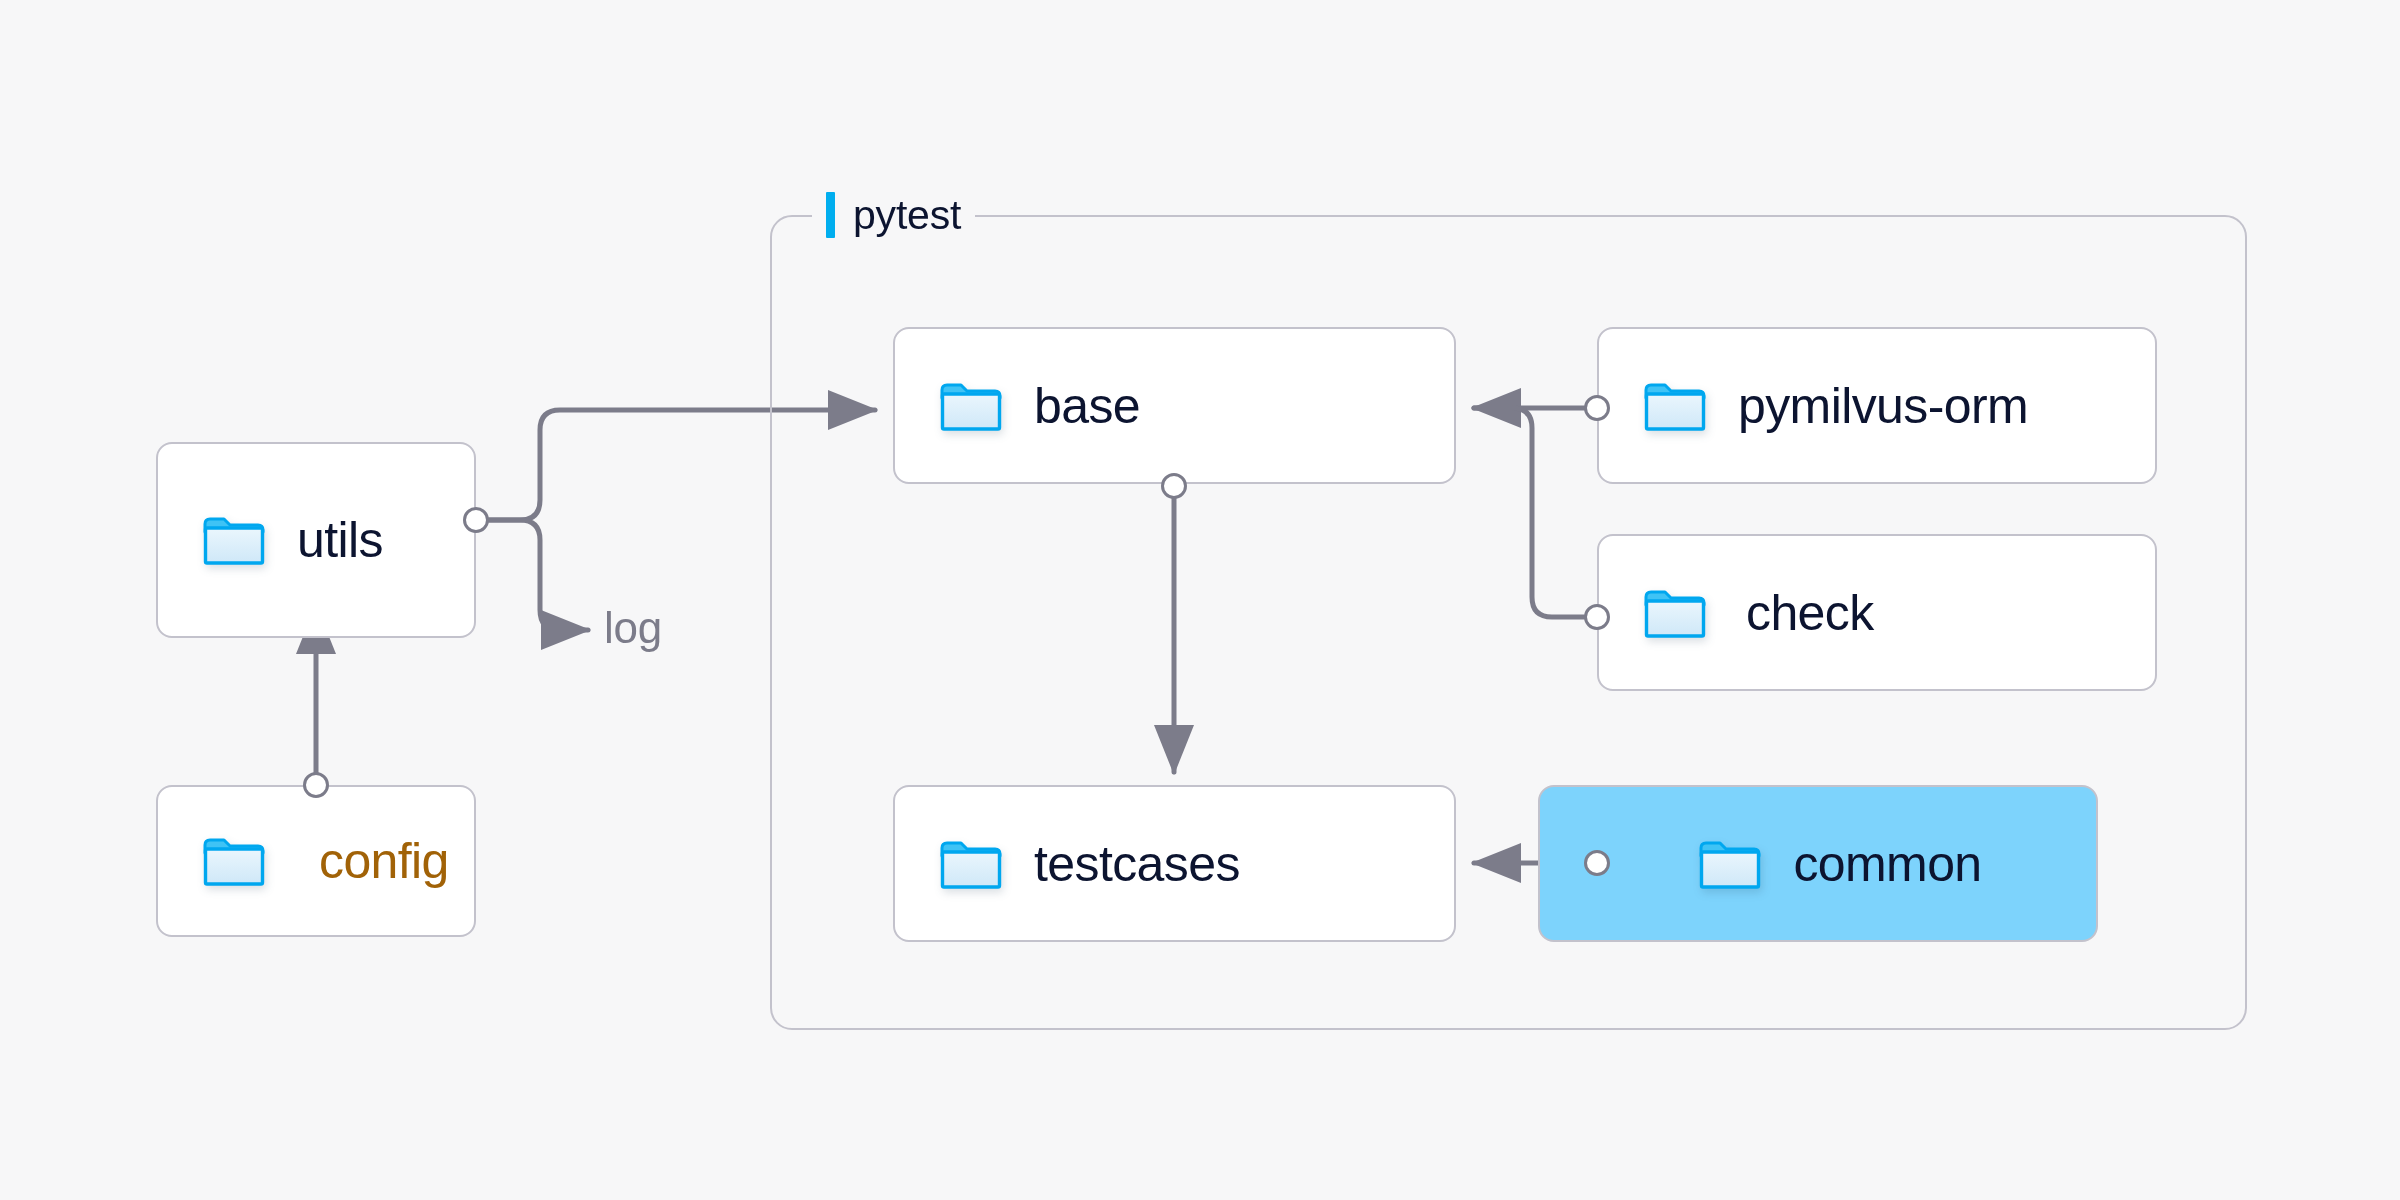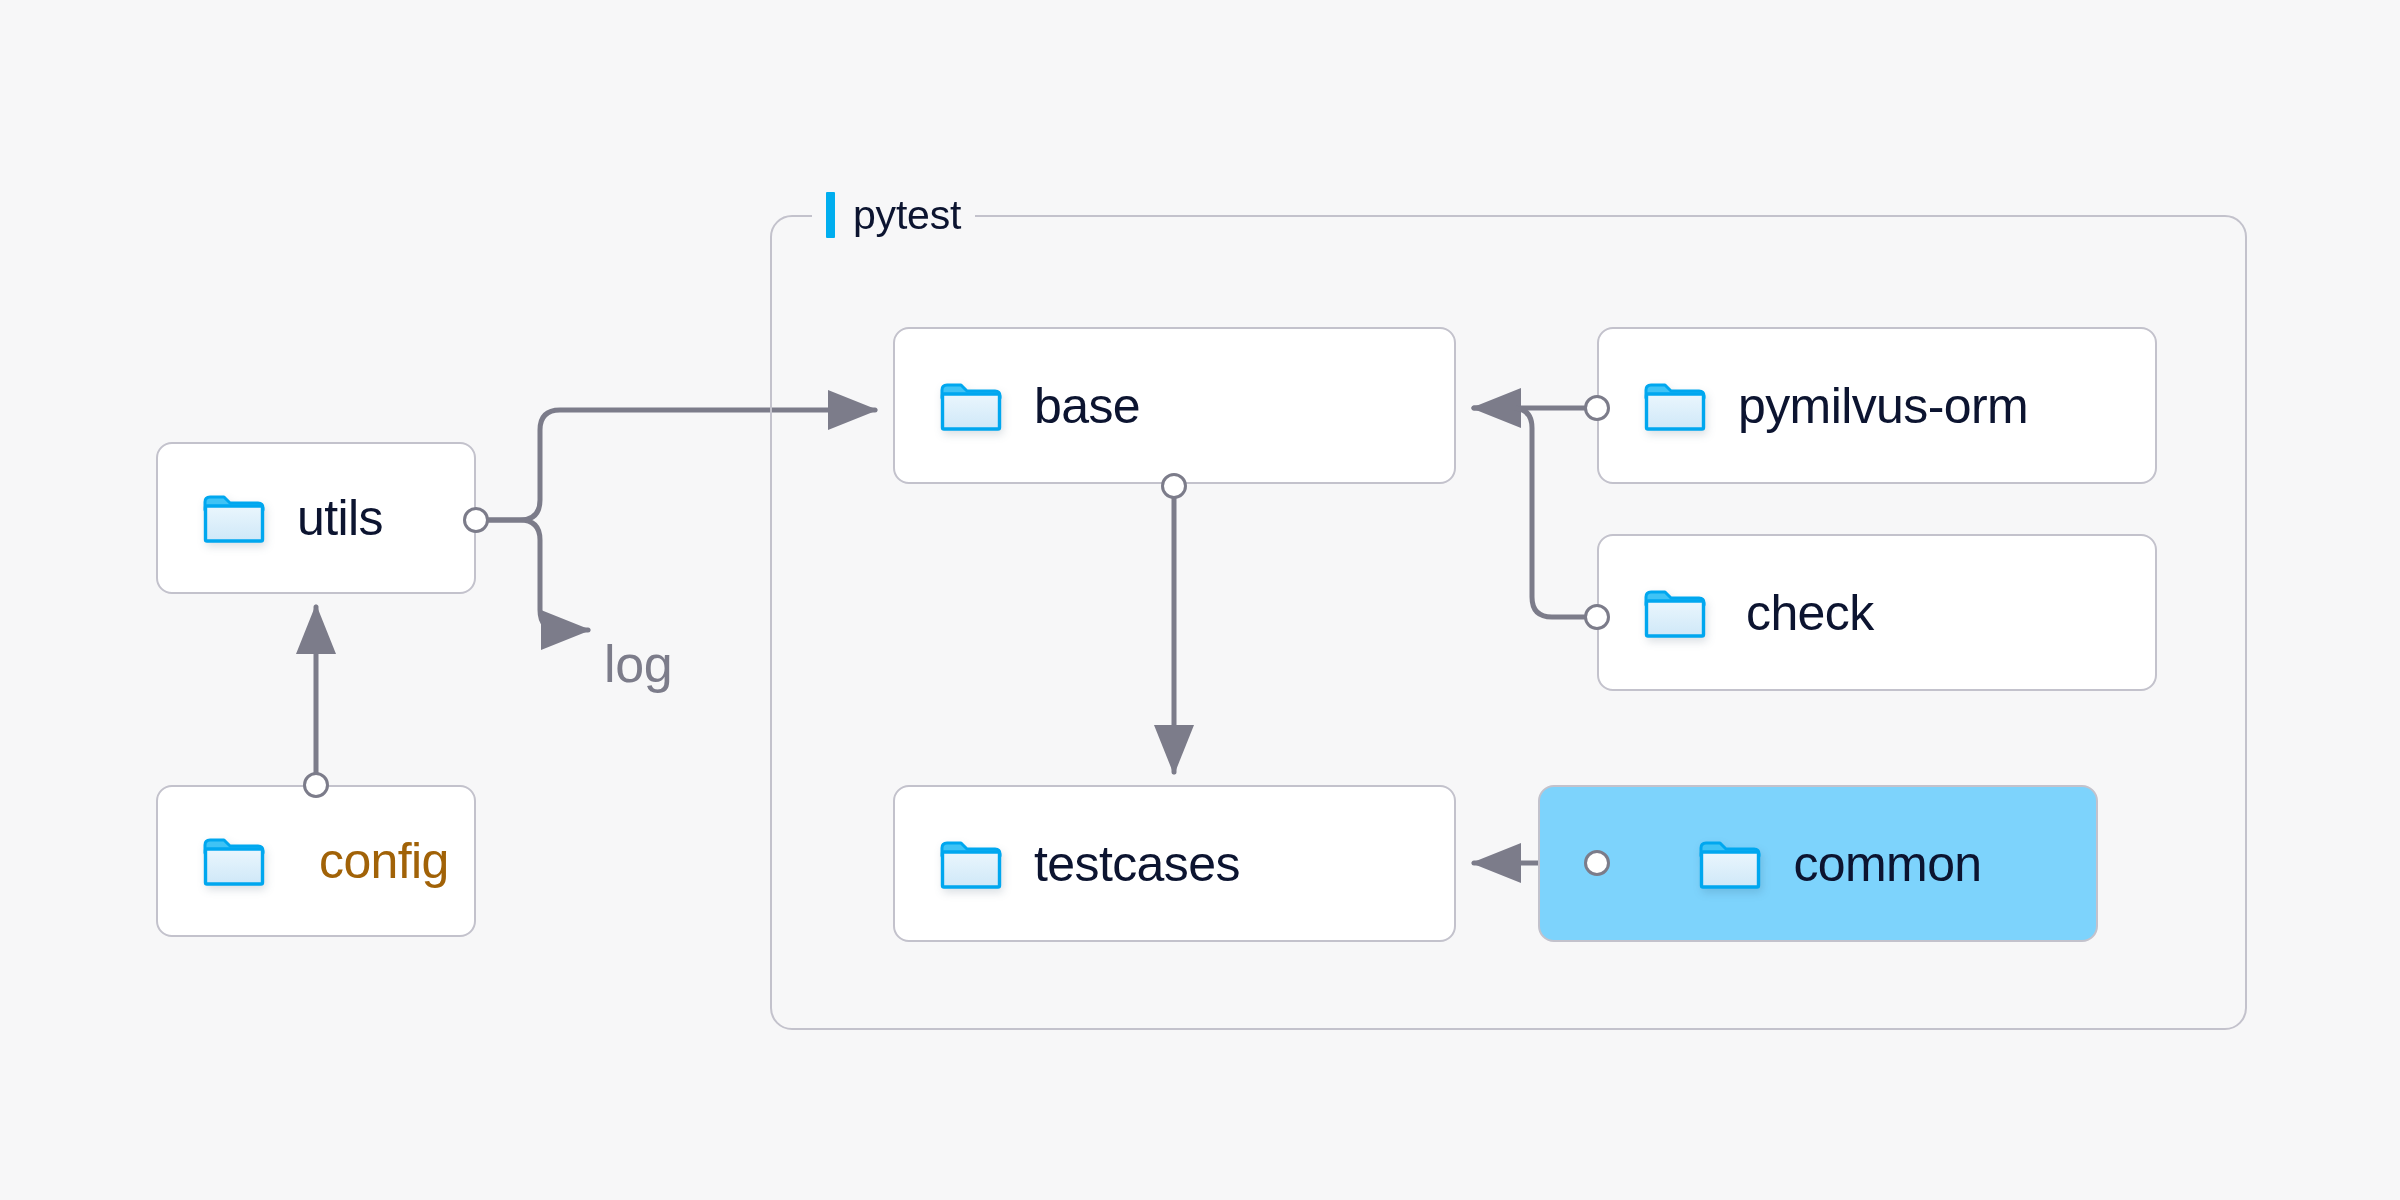--- a/index.html
+++ b/index.html
@@ -100,26 +100,25 @@
     margin-top: -13px;
     border-radius: 50%;
     background: #ffffff;
     border: 3px solid #7c7c8a;
     box-sizing: border-box;
   }
 
   
   .edge-label {
     position: absolute;
-    font-size: 52px;
+    font-size: 44px;
     color: #7c7c8a;
     letter-spacing: -0.3px;
     white-space: nowrap;
     line-height: 1;
-    margin-top: 32px;
   }
 </style>
 </head>
 <body>
 
 <div id="stage" style="width: 2400px; height: 1200px; background: rgb(247, 247, 248);">
 
   <svg id="edges" viewBox="0 0 2400 1200" xmlns="http://www.w3.org/2000/svg">
     <defs>
       <marker id="arrowhead" markerWidth="10" markerHeight="8" refX="9.4" refY="4" orient="auto" markerUnits="strokeWidth">
@@ -141,21 +140,21 @@
       </g>
   </svg>
 
   <div class="group" id="group-box" style="left: 770px; top: 215px; width: 1477px; height: 815px; border-color: rgb(195, 194, 204);"></div>
   <div class="group-label" id="group-label" style="left: 812px; top: 187px; background: rgb(247, 247, 248);">
     <span class="group-accent" style="background: rgb(0, 174, 239);"></span>
     <span class="group-title" style="color: rgb(12, 20, 48);">pytest</span>
   </div>
 
   <div id="node-layer">
-      <div class="node" style="left: 156px; top: 442px; width: 320px; height: 152px; background: rgb(255, 255, 255); border-color: rgb(195, 194, 204);">
+      <div class="node" style="left: 156px; top: 442px; width: 320px; height: 196px; background: rgb(255, 255, 255); border-color: rgb(195, 194, 204);">
         <span class="folder-icon">
           <svg viewBox="0 0 62 52" width="62" height="52" xmlns="http://www.w3.org/2000/svg">
             <path d="M2 10 Q2 5 7 5 L21 5 L27 11 L55 11 Q60 11 60 16 L60 18 L2 18 Z" fill="#3fc3f5" stroke="#00a7ef" stroke-width="3" stroke-linejoin="round"></path>
             <rect x="2.5" y="14" width="57" height="35" rx="1.5" fill="url(#folderGrad)" stroke="#00a7ef" stroke-width="3.4"></rect>
           </svg>
         </span>
         <span class="node-label" style="color: rgb(12, 20, 48);">utils</span>
       </div>
       <div class="node" style="left: 156px; top: 785px; width: 320px; height: 152px; background: rgb(255, 255, 255); border-color: rgb(195, 194, 204);">
         <span class="folder-icon">

